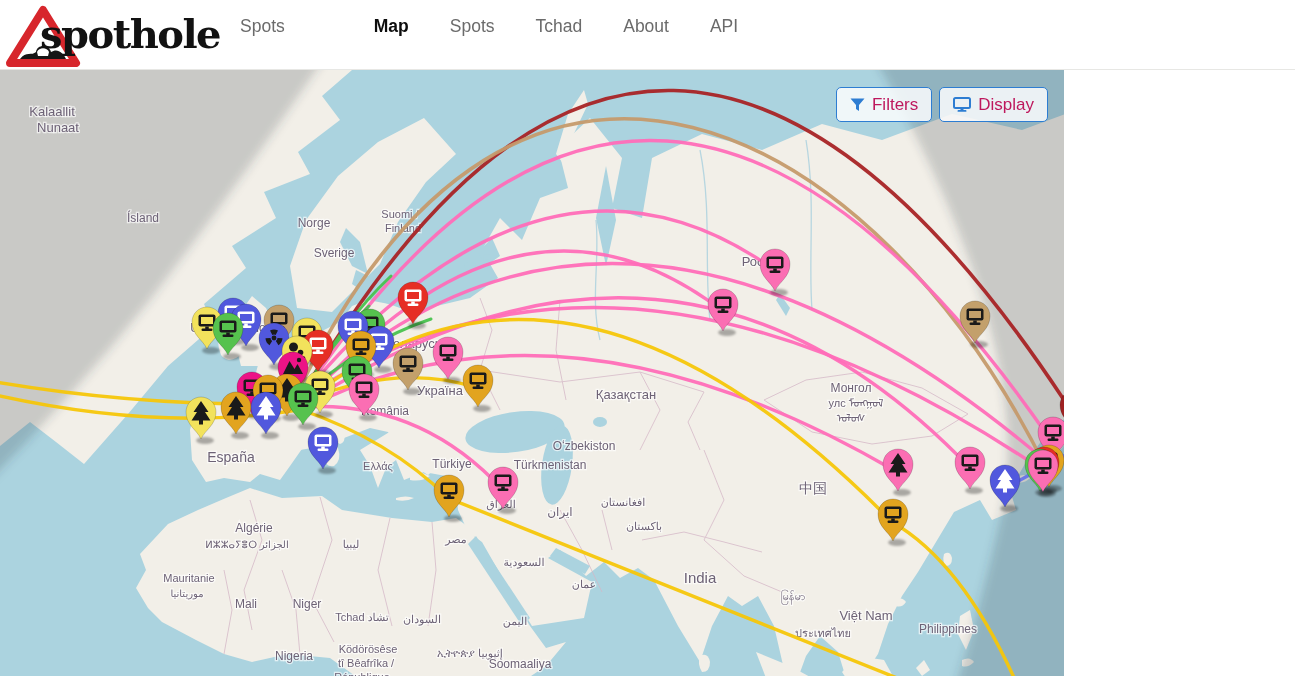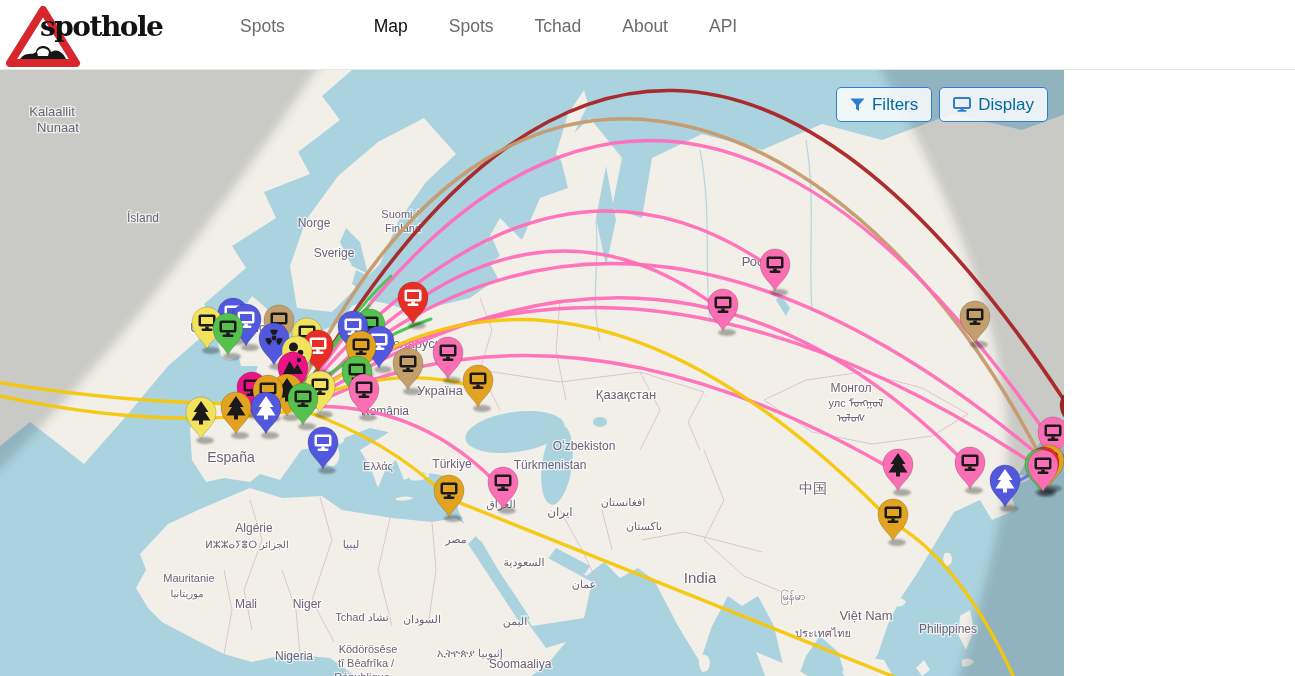--- a/index.html
+++ b/index.html
@@ -3,31 +3,31 @@
 <meta charset="utf-8">
 <style>
   html,body{margin:0;padding:0;width:1295px;height:676px;overflow:hidden;
     font-family:"Liberation Sans",sans-serif;background:#fff;}
   
   #header{position:relative;width:1295px;height:70px;background:#fff;
     border-bottom:1px solid #e7e7e4;box-sizing:border-box;}
   #logo{position:absolute;left:4px;top:2px;width:230px;height:66px;cursor:pointer;}
   #logo svg{position:absolute;left:0;top:1px;}
   #logo .word{position:absolute;left:36px;top:8px;font-family:"DejaVu Serif",serif;
-    font-weight:bold;font-size:28px;letter-spacing:-1.5px;color:#121212;}
+    font-weight:bold;font-size:40px;letter-spacing:-1.5px;color:#121212;}
   #nav{position:absolute;left:240px;top:0;height:53px;display:flex;align-items:center;gap:41px;}
   #nav a{font-size:17.5px;color:#6b6b6b;text-decoration:none;cursor:pointer;}
-  #nav a.active{color:#0d0d0d;font-weight:normal;padding-left:48px;}
+  #nav a.active{color:#0d0d0d;font-weight:bold;padding-left:48px;}
   
   #map{position:relative;width:1064px;height:606px;background:#abd3df;overflow:hidden;}
   #map svg.base{position:absolute;left:0;top:0;}
   #map-controls{position:absolute;top:17px;right:16px;display:flex;gap:7px;z-index:30;}
   .map-btn{display:flex;align-items:center;gap:7px;height:35px;padding:0 13px;
     background:rgba(255,255,255,0.82);border:1px solid #2d7dd2;border-radius:5px;
-    color:#0369a1;font-size:17px;font-family:"Liberation Sans",sans-serif;cursor:pointer;}
+    color:#be185d;font-size:17px;font-family:"Liberation Sans",sans-serif;cursor:pointer;}
   .map-btn svg{display:block;}
 </style>
 </head>
 <body>
 
 <div id="header">
   <div id="logo">
     <svg width="78" height="66" viewBox="0 0 78 66">
       <path d="M39,7 L72,60 L6,60 Z" fill="#ffffff" stroke="#d7262c" stroke-width="8" stroke-linejoin="round"></path>
       <path d="M16,56 C22,48 28,53 32,49 C33,41 45,41 47,49 C53,45 59,49 62,56 Z" fill="#161616"></path>

